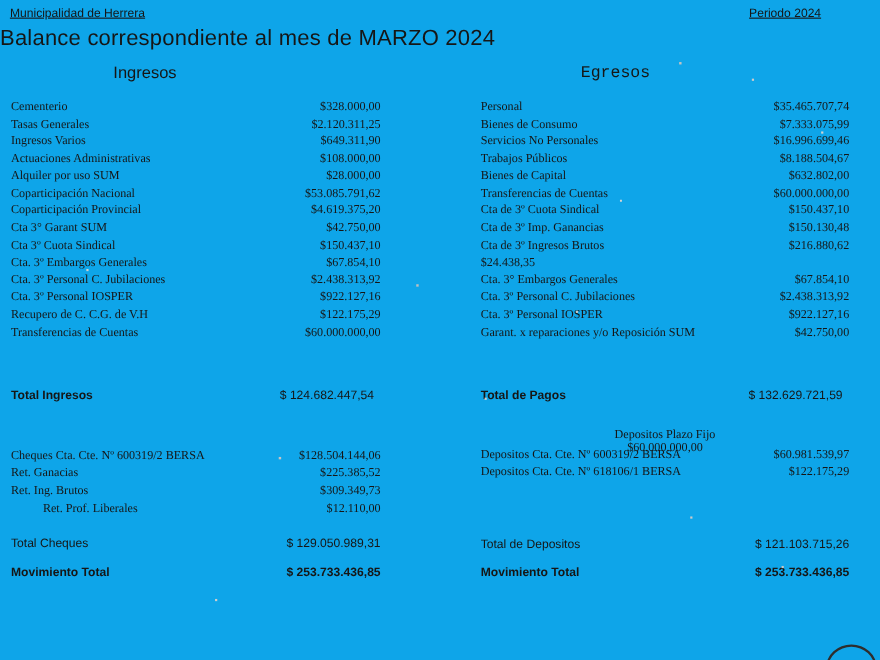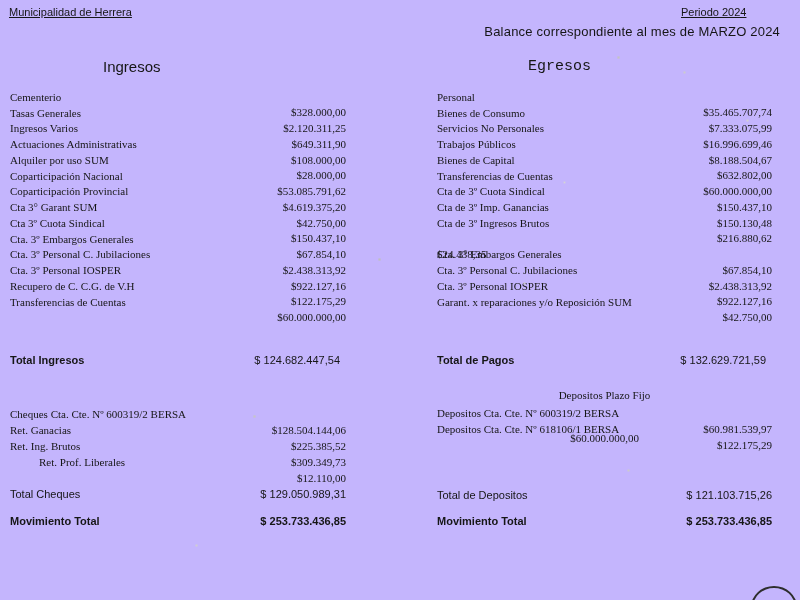--- a/index.html
+++ b/index.html
@@ -1,30 +1,30 @@
 <!DOCTYPE html>
 <html><head>
 <meta charset="utf-8">
 <style>
   html,body{margin:0;padding:0;background:#ffffff;}
   .page{
     position:relative;width:800px;height:600px;overflow:hidden;
-    background:#c4b5fd;color:#161616;
+    background:#0ea5e9;color:#161616;
     font-family:"Liberation Sans",sans-serif;
     -webkit-font-smoothing:antialiased;
   }
   .hdr-left{position:absolute;left:9px;top:6px;font-size:11px;text-decoration:underline;}
   .hdr-right{position:absolute;left:681px;top:6px;font-size:11px;text-decoration:underline;}
-  .doc-title{position:absolute;left:0;top:24px;width:780px;text-align:right;font-size:13px;letter-spacing:.2px;}
+  .doc-title{position:absolute;left:0;top:24px;width:780px;text-align:left;font-size:20px;letter-spacing:.2px;}
   .col-hdr{position:absolute;top:58px;font-size:15px;text-align:right;}
   .col-hdr.ing{left:103px;}
   .col-hdr.egr{left:528px;font-family:Liberation Mono, monospace;}
   .list{position:absolute;font-size:11px;}
   .row{display:flex;justify-content:space-between;align-items:center;height:15.75px;white-space:nowrap;font-family:Liberation Serif, serif;}
-  .row .val{text-align:right;margin-top:31px;}
+  .row .val{text-align:right;}
   .abs-row{position:absolute;font-size:11px;height:16px;display:flex;justify-content:space-between;align-items:center;white-space:nowrap;}
   .left-col{left:10px;width:336px;}
   .right-col{left:437px;width:335px;}
   .bold{font-weight:bold;}
   .shift-val .val{padding-right:6px;}
   .stamp-arc{
     position:absolute;left:751px;top:586px;width:42px;height:38px;
     border:2px solid #2e2e2e;border-radius:50%;background:transparent;
   }
   .speckles{

